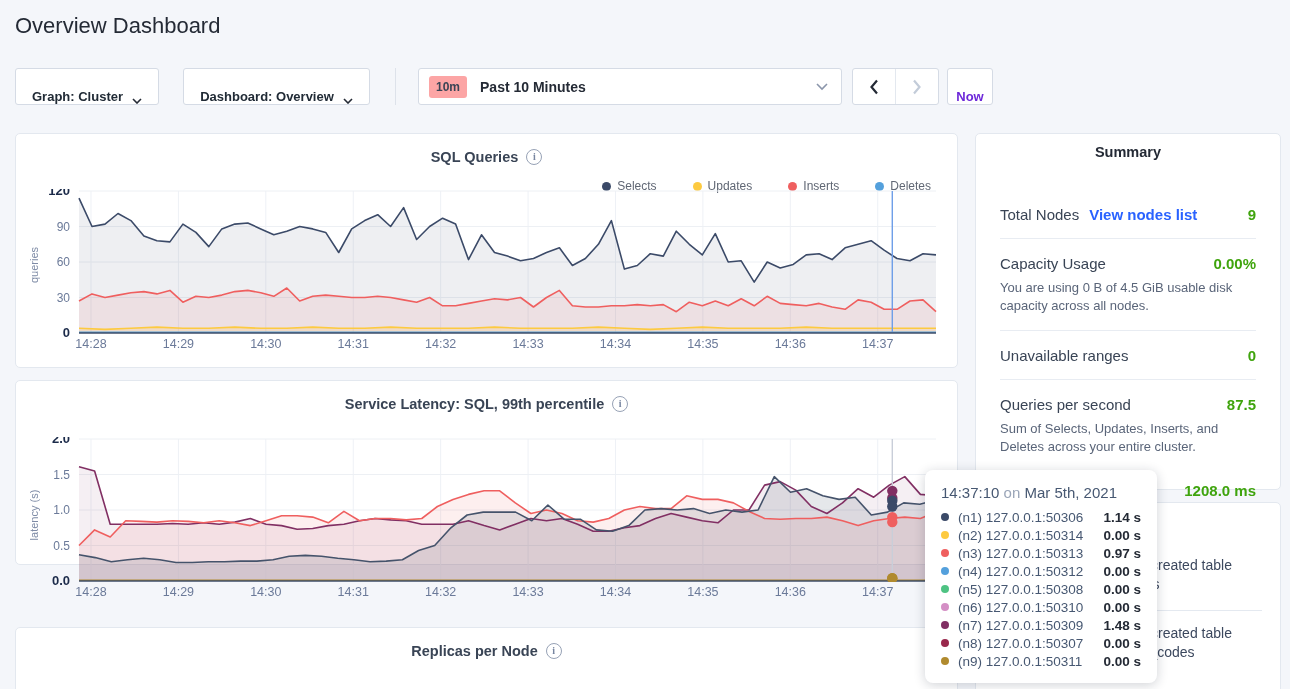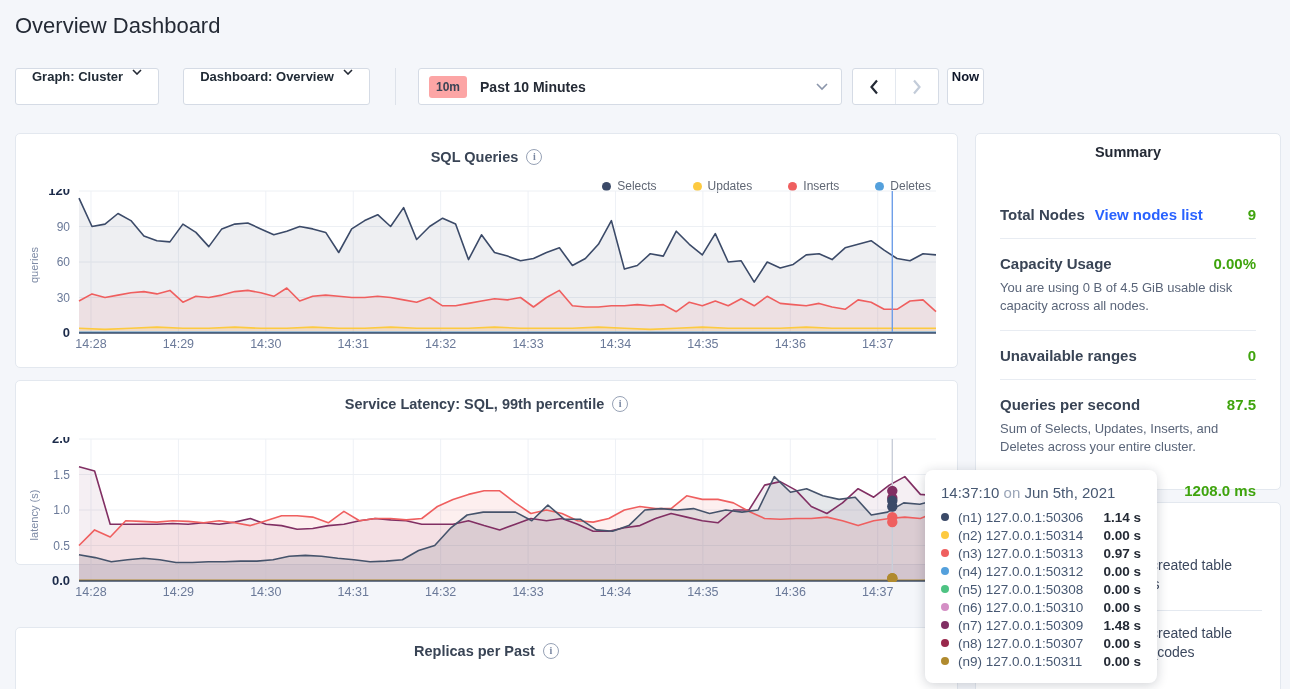--- a/index.html
+++ b/index.html
@@ -10,37 +10,37 @@
     font-family: "Liberation Sans", sans-serif;
     overflow: hidden;
     color: #242a35;
   }
   
   .page-title { position:absolute; left:15px; top:13px; font-size:22px; font-weight:500; color:#242a35; }
   
   .controls { position:absolute; left:15px; top:68px; height:37px; display:flex; align-items:center; }
   .btn {
     background:#fff; border:1px solid #d5dbe5; border-radius:3px; height:37px;
-    display:flex; align-items:flex-start; justify-content:center; gap:9px;
+    display:flex; align-items:flex-end; justify-content:center; gap:9px;
     font-weight:700; font-size:13px; color:#212b36; cursor:pointer;
   }
   .btn-graph { width:144px; }
   .btn-dashboard { width:187px; margin-left:24px; }
   .vdiv { width:1px; height:37px; background:#dde2ea; margin-left:25px; }
   .time-selector {
     margin-left:22px; width:424px; height:37px; background:#fff;
     border:1px solid #d5dbe5; border-radius:3px; display:flex; align-items:center;
   }
   .time-badge { background:#fca5a5; border-radius:3px; font-weight:700; font-size:12px; color:#394455; padding:4px 7px; margin-left:10px; }
   .time-label { font-weight:700; font-size:14px; color:#242a35; margin-left:13px; }
   .time-chevron { margin-left:auto; margin-right:13px; }
   .arrow-group { margin-left:10px; display:flex; height:37px; background:#fff; border:1px solid #d5dbe5; border-radius:3px; overflow:hidden; }
   .arrow-btn { width:42px; height:35px; display:flex; align-items:center; justify-content:center; cursor:pointer; }
   .arrow-sep { width:1px; background:#e3e8ef; }
-  .btn-now { margin-left:8px; width:37px; color:#0f172a; cursor:default; }
+  .btn-now { margin-left:8px; width:46px; color:#6d28d9; cursor:default; }
   
   .card { position:absolute; background:#fff; border:1px solid #e3e8ef; border-radius:5px; }
   #card-sql { left:15px; top:133px; width:943px; height:235px; }
   #card-lat { left:15px; top:380px; width:943px; height:185px; }
   #card-rep { left:15px; top:627px; width:943px; height:140px; }
   #card-summary { left:975px; top:133px; width:306px; height:357px; }
   #card-events { left:975px; top:502px; width:306px; height:230px; }
   .chart-title { margin-top:15px; display:flex; justify-content:center; align-items:center; gap:8px; font-size:14.5px; font-weight:700; color:#394455; }
   .info-icon {
     width:16px; height:16px; border:1.2px solid #97a2b6; border-radius:50%;
@@ -54,21 +54,21 @@
   .plot { position:absolute; left:8px; }
   #plot-sql { top:55px; }
   #plot-lat { top:56px; }
   .plot text { font-family:"Liberation Sans", sans-serif; }
   .ylab { position:absolute; left:-22px; width:80px; text-align:center; transform:rotate(-90deg); font-size:11px; color:#7e8ba6; }
   #ylab-sql { top:125px; }
   #ylab-lat { top:128px; }
   
   .sum-head { margin-top:10px; text-align:center; font-size:14.5px; font-weight:700; color:#242a35; }
   .sum-row { display:flex; align-items:baseline; padding:0 24px; }
-  .sum-label { font-weight:700; font-size:15px; color:#394455; }
+  .sum-label { font-weight:400; font-size:15px; color:#394455; }
   .sum-link { font-weight:700; font-size:15px; color:#2962ff; margin-left:10px; cursor:pointer; text-decoration:none;margin-top:20px; }
   .sum-value { margin-left:auto; font-weight:700; font-size:15px; color:#3fa40d; }
   .sum-desc { padding:0 24px; margin-top:7px; font-size:13px; color:#5a6579; line-height:18px; }
   .sum-div { height:1px; background:#e8ecf2; margin:15px 24px 0; }
   .mt26 { margin-top:26px; } .mt16 { margin-top:16px; }
   
   .ev-head { margin-top:16px; text-align:center; font-weight:700; font-size:14.5px; color:#242a35; }
   .ev-item { padding:0 24px; }
   .ev-line { font-size:14px; color:#3c485e; line-height:19px; }
   .ev-div { height:1px; background:#e4e9f0; margin:0 18px; }
@@ -250,21 +250,21 @@
         <circle cx="868.293" cy="80.1" r="5.2" fill="#ef5f5f"></circle>
         <circle cx="868.293" cy="85.07" r="5.2" fill="#ef5f5f"></circle>
         <circle cx="868.293" cy="141.16" r="5.2" fill="#b08a2e"></circle>
         <circle cx="868.293" cy="141.16" r="5.2" fill="#b08a2e"></circle>
       </g>
     </svg>
 </div>
 
 <div class="card" id="card-rep">
   <div class="chart-title">
-    <span>Replicas per Past</span>
+    <span>Replicas per Node</span>
     <span class="info-icon">i</span>
   </div>
 </div>
 
 <div class="card" id="card-summary">
   <div class="sum-head">Summary</div>
 
   <div class="sum-row mt26">
     <span class="sum-label">Total Nodes</span>
     <a class="sum-link">View nodes list</a>
@@ -309,21 +309,21 @@
         <div class="ev-line">Table created: user root created table</div>
         <div class="ev-line">movr.public.user_promo_codes</div>
       </div>
     </div>
 </div>
 
 <div class="tooltip">
   <div class="tt-head">
     <span>14:37:10</span>
     <span class="tt-on">on</span>
-    <span>Jun 5th, 2021</span>
+    <span>Mar 5th, 2021</span>
   </div>
   <div id="tooltip-rows">
       <div class="tt-row">
         <span class="tt-dot" style="background: rgb(59, 74, 104);"></span>
         <span>(n1) 127.0.0.1:50306</span>
         <span class="tt-val">1.14 s</span>
       </div>
       <div class="tt-row">
         <span class="tt-dot" style="background: rgb(253, 202, 64);"></span>
         <span>(n2) 127.0.0.1:50314</span>

